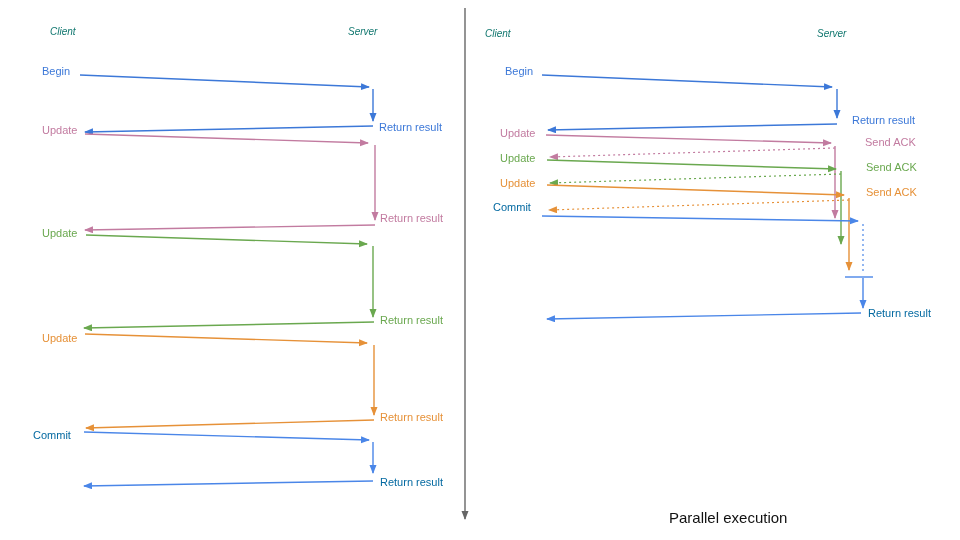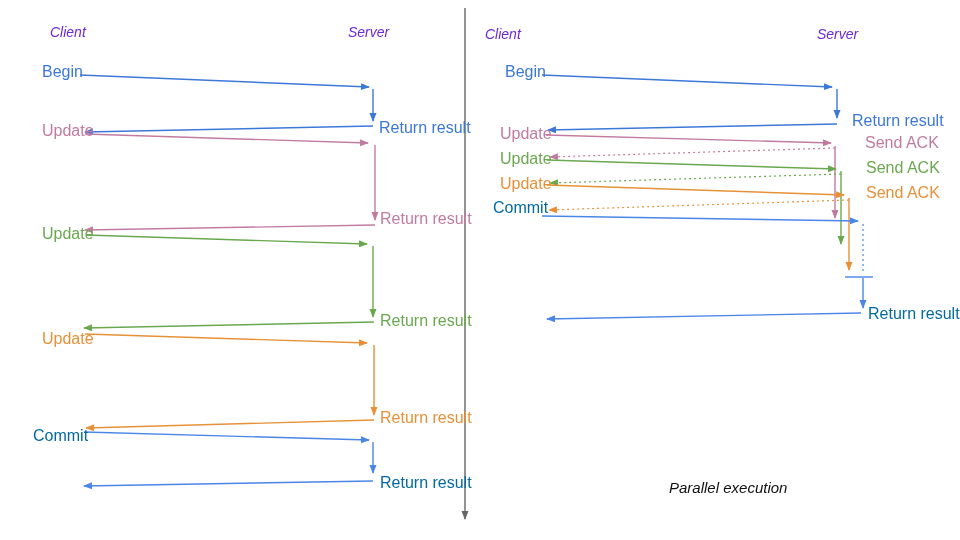--- a/index.html
+++ b/index.html
@@ -1,20 +1,20 @@
 <!DOCTYPE html>
 <html><head>
 <meta charset="utf-8">
 <style>
   html,body{margin:0;padding:0;background:#fff;}
   #stage{position:relative;width:960px;height:540px;background:#fff;overflow:hidden;
          font-family:"Liberation Sans","DejaVu Sans",sans-serif;}
   #wires{position:absolute;left:0;top:0;width:960px;height:540px;}
-  .label{position:absolute;font-size:16px;line-height:15px;white-space:nowrap;}
-  .hdr{position:absolute;font-size:14px;line-height:16px;font-style:italic;color:#6d28d9;white-space:nowrap;}
+  .label{position:absolute;font-size:11px;line-height:15px;white-space:nowrap;}
+  .hdr{position:absolute;font-size:10px;line-height:16px;font-style:italic;color:#0f766e;white-space:nowrap;}
   .title{position:absolute;font-size:15px;line-height:17px;color:#111;white-space:nowrap;}
   .time-label{position:absolute;font-size:12px;line-height:14px;color:#111;white-space:nowrap;}
   .c-b1{color:#3c78d8;} 
   .c-pk{color:#c27ba0;} 
   .c-gn{color:#6aa84f;} 
   .c-or{color:#e69138;} 
   .c-b2{color:#0369a1;} 
   line{stroke-width:1.4;fill:none;}
   .dot{stroke-width:1.2;stroke-dasharray:2 3;}
   .s-b1{stroke:#3c78d8;} .s-pk{stroke:#c27ba0;} .s-gn{stroke:#6aa84f;}
@@ -128,17 +128,17 @@
   <div class="label c-b1" style="left:852px;top:113px;">Return result</div>
   <div class="label c-pk" style="left:500px;top:126px;">Update</div>
   <div class="label c-pk" style="left:865px;top:135px;">Send ACK</div>
   <div class="label c-gn" style="left:500px;top:151px;">Update</div>
   <div class="label c-gn" style="left:866px;top:160px;">Send ACK</div>
   <div class="label c-or" style="left:500px;top:176px;">Update</div>
   <div class="label c-or" style="left:866px;top:185px;">Send ACK</div>
   <div class="label c-b2" style="left:493px;top:200px;">Commit</div>
   <div class="label c-b2" style="left:868px;top:306px;">Return result</div>
 
-  <div class="title" style="left:669px;top:479px;font-style:italic;">Parallel execution</div>
+  <div class="title" style="left:669px;top:509px;">Parallel execution</div>
 
   <div class="time-label" style="left:448px;top:526px;margin-top:40px;">Time</div>
 
 </div>
 
 </body></html>

